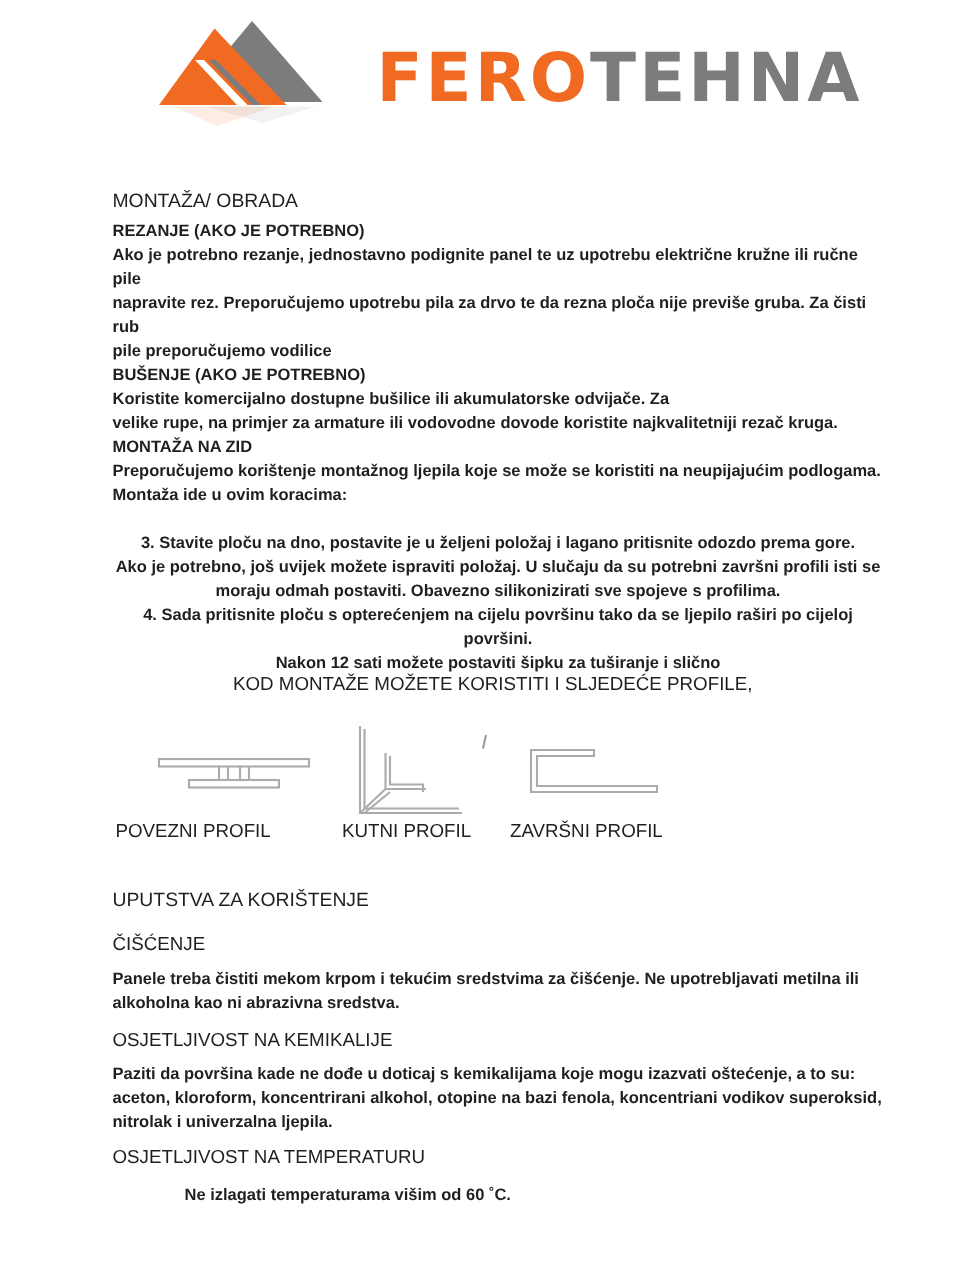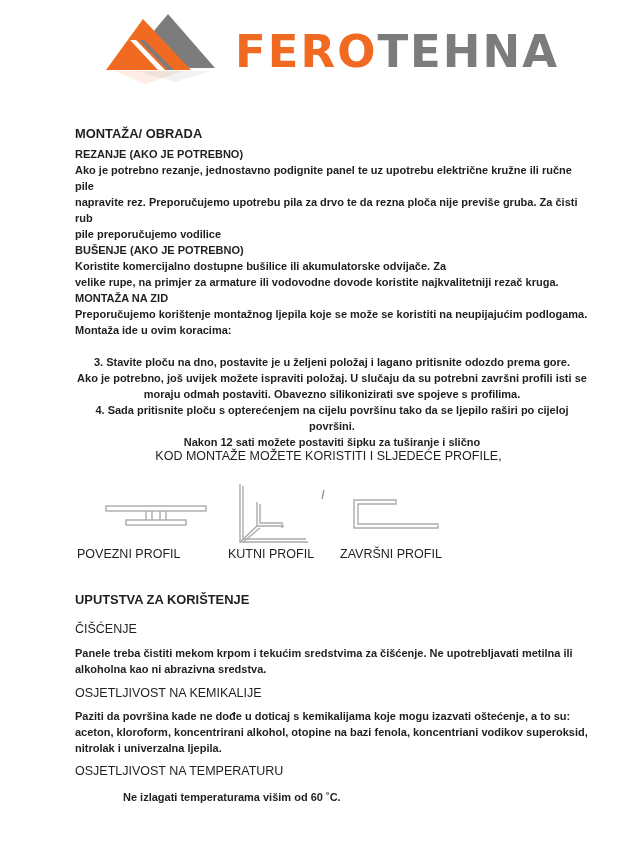--- a/index.html
+++ b/index.html
@@ -5,27 +5,27 @@
   html,body{margin:0;padding:0;}
   body{
     width:637px;height:854px;background:#ffffff;
     font-family:"Liberation Sans", sans-serif;
     color:#1f1f1f;
   }
   .page{position:relative;width:637px;height:854px;background:#fff;overflow:hidden;}
   .abs{position:absolute;}
 
   
-  .logo{left:103px;top:12px;display:flex;align-items:center;gap:12px;}
+  .logo{left:103px;top:12px;display:flex;align-items:center;gap:28px;}
   .logo-word{font-family:"DejaVu Sans", sans-serif;font-size:45px;font-weight:700;letter-spacing:2px;line-height:80px;white-space:nowrap;}
   .logo-word .fero{color:#f16a22;}
   .logo-word .tehna{color:#7c7c7c;}
 
   
-  .doc-h{left:75px;right:55px;font-size:12.9px;font-weight:700;line-height:16px;}
+  .doc-h{left:75px;right:55px;font-size:12.9px;font-weight:400;line-height:16px;}
   .doc-sub{left:75px;right:55px;font-size:12.5px;font-weight:400;line-height:16px;}
   .doc-p{left:75px;right:48px;font-size:11px;font-weight:700;line-height:16px;white-space:pre-line;}
 
   .profile-label{position:absolute;top:0;font-size:12.5px;line-height:16px;white-space:nowrap;}
   .diagram{position:absolute;}
   svg{display:block;}
 </style>
 </head>
 <body>
 

